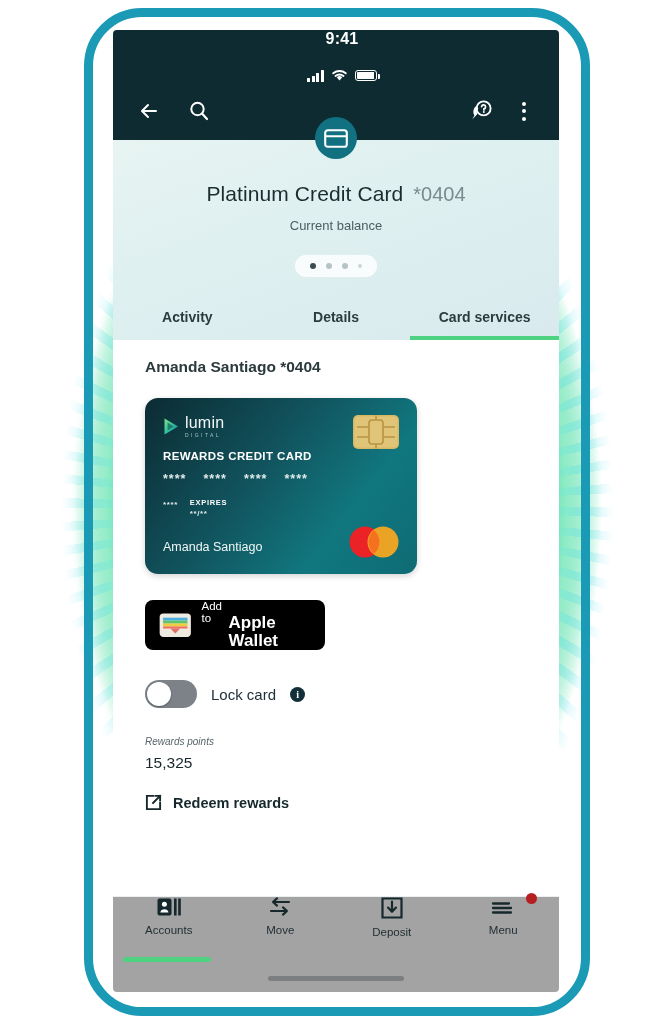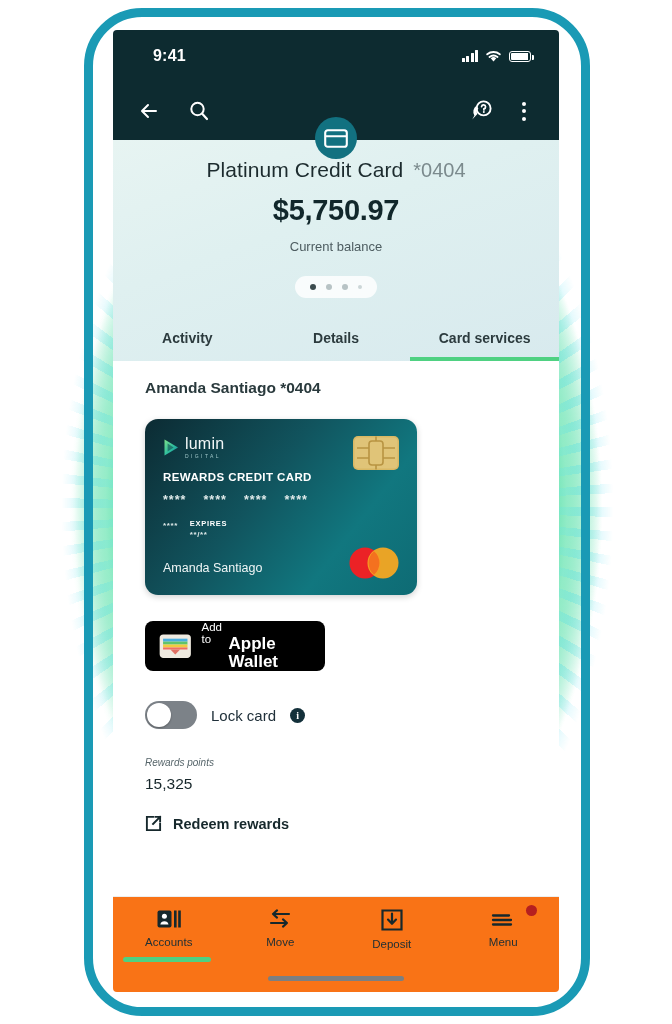--- a/index.html
+++ b/index.html
@@ -64,20 +64,21 @@
   }
 
   
   .statusbar {
     height: 52px;
     background: #0d2b30;
     display: flex; align-items: center;
     justify-content: space-between;
     padding: 0 28px 0 40px;
     color: #ffffff;
+    flex-direction: column;
   }
   .status-time { font-size: 16px; font-weight: bold; letter-spacing: .2px; }
   .status-right { display: flex; align-items: center; gap: 7px; }
   .sig { display: flex; align-items: flex-end; gap: 1.5px; height: 12px; }
   .sig i { display: block; width: 3px; background: #fff; border-radius: .5px; }
   .sig i:nth-child(1){height:4px}.sig i:nth-child(2){height:6px}
   .sig i:nth-child(3){height:9px}.sig i:nth-child(4){height:12px}
   .batt {
     width: 22px; height: 11px; border: 1.6px solid #fff; border-radius: 3px;
     position: relative; background: linear-gradient(to right,#fff 92%, transparent 92%);
@@ -104,21 +105,21 @@
     bottom: -19px;
     width: 42px; height: 42px; border-radius: 50%;
     background: #127180;
     display: flex; align-items: center; justify-content: center;
     z-index: 5;
   }
 
   
   .hero {
     background: linear-gradient(160deg, #e7f4f2 0%, #dff0f0 40%, #d8eaee 100%);
-    padding-top: 18px;
+    padding-top: 42px;
     text-align: center;
   }
   .hero-title-row {
     display: flex; align-items: baseline; justify-content: center; gap: 10px;
   }
   .hero-title { font-size: 21px; color: #1c2b2e; font-weight: 400; letter-spacing: .1px; }
   .hero-mask { font-size: 20px; color: #7b8a8d; font-weight: 400; }
   .hero-balance {
     margin-top: 12px;
     font-size: 29px; font-weight: bold; color: #11272b; letter-spacing: -.3px;
@@ -193,23 +194,22 @@
 
   
   .rewards-label { margin-top: 28px; font-size: 10px; color: #56656a; font-style: italic; }
   .rewards-value { margin-top: 7px; font-size: 15.5px; color: #17272b; }
   .redeem { margin-top: 22px; display: flex; align-items: center; gap: 11px; cursor: pointer; }
   .redeem-txt { font-size: 14.5px; font-weight: bold; color: #16282c; }
 
   
   .bottomnav {
     position: absolute; left: 0; right: 0; bottom: 0;
-    background: #f97316;
+    background: #a3a3a3;
     border-top: 1px solid #eceff0;
-    padding-top: 12px;
     height: 96px;
   }
   .nav-items { display: flex; }
   .nav-item { flex: 1; display: flex; flex-direction: column; align-items: center; gap: 7px; cursor: pointer; position: relative; }
   .nav-item .lbl { font-size: 11.5px; color: #223034; }
   .nav-badge { position: absolute; right: 22px; top: -4px; width: 11px; height: 11px; border-radius: 50%; background: #b51f1f; }
   .nav-indicator { position: absolute; left: 10px; bottom: 30px; width: 88px; height: 5px; border-radius: 3px; background: #4fd182;}
   .home-bar { position: absolute; left: 50%; transform: translateX(-50%); bottom: 11px; width: 136px; height: 5px; border-radius: 3px; background: #7c7f81; }
 </style>
 </head>
@@ -273,21 +273,20 @@
           <path d="M1.2 7.2 H22.8" stroke="#fff" stroke-width="2.1"></path>
         </svg>
       </div>
     </div>
 
     <div class="hero">
       <div class="hero-title-row">
         <span class="hero-title">Platinum Credit Card</span>
         <span class="hero-mask">*0404</span>
       </div>
-      <div class="hero-balance">$5,750.97</div>
       <div class="hero-sub">Current balance</div>
 
       <div class="dots-pill">
         <span class="dot active"></span>
         <span class="dot"></span>
         <span class="dot"></span>
         <span class="dot small"></span>
       </div>
 
       <div class="tabs">

